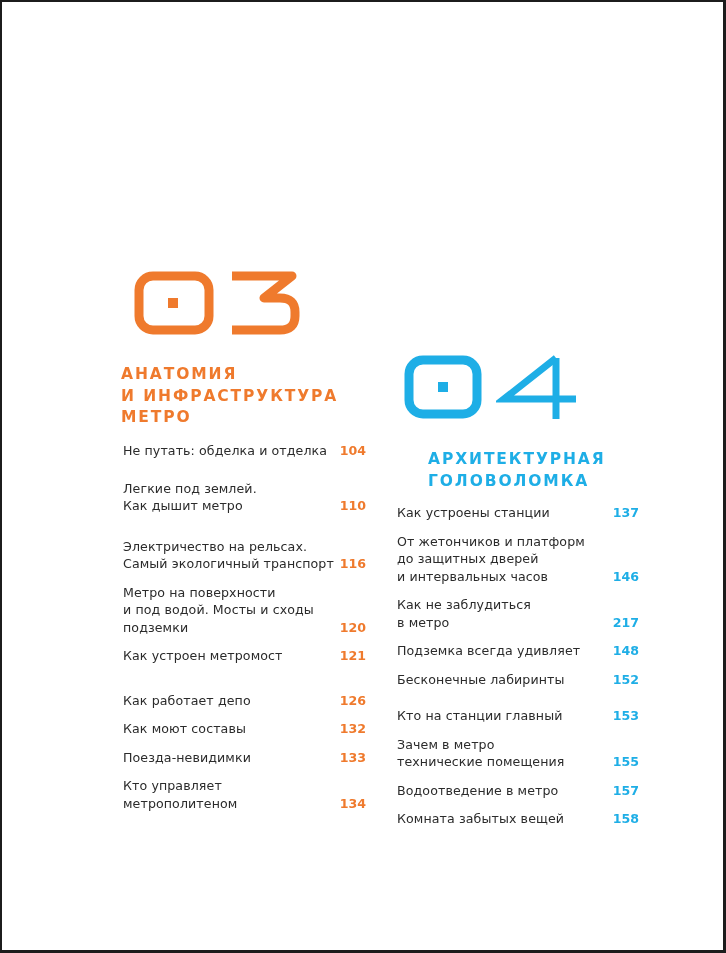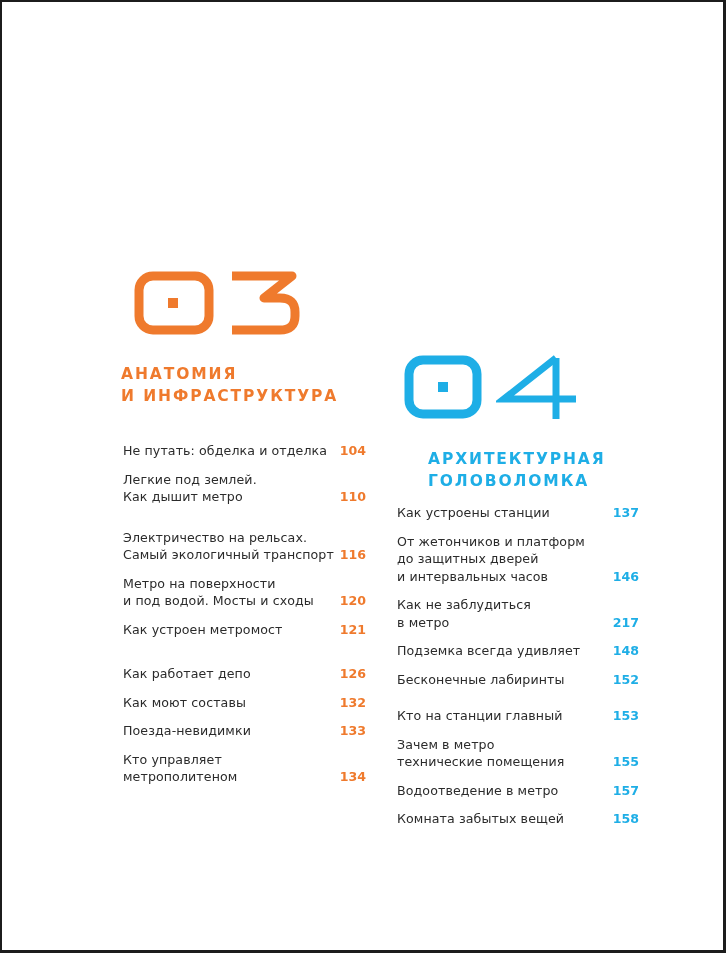--- a/index.html
+++ b/index.html
@@ -48,23 +48,24 @@
       </div>
       <div class="digit">
         <svg width="72" height="64" viewBox="0 0 72 64">
           <path d="M4 5 H64 L36 27 H52 Q67 27 67 41 V45 Q67 59 52 59 H4" fill="none" stroke="#ef7a2d" stroke-width="9" stroke-linejoin="round"></path>
         </svg>
       </div>
     </div>
     <div class="heading orange" style="left:119px; top:362px;">
       <div>Анатомия</div>
       <div>и инфраструктура</div>
+      <div>метро</div>
     </div>
     <ul class="toc" style="left:121px; top:440px; width:243px;">
-      <li class="toc-item" style="margin-bottom:11px;">
+      <li class="toc-item" style="margin-bottom:20px;">
         <div class="toc-title">
             <div>Не путать: обделка и отделка</div>
           </div>
         <span class="toc-page orange">104</span>
       </li>
       <li class="toc-item" style="margin-bottom:23px;">
         <div class="toc-title">
           <div>Легкие под землей.</div>
           <div>Как дышит метро</div>
         </div>
@@ -74,20 +75,21 @@
         <div class="toc-title">
           <div>Электричество на рельсах.</div>
           <div>Самый экологичный транспорт</div>
         </div>
         <span class="toc-page orange">116</span>
       </li>
       <li class="toc-item" style="margin-bottom:11px;">
         <div class="toc-title">
           <div>Метро на поверхности</div>
           <div>и под водой. Мосты и сходы</div>
+          <div>подземки</div>
         </div>
         <span class="toc-page orange">120</span>
       </li>
       <li class="toc-item" style="margin-bottom:27px;">
         <div class="toc-title">
             <div>Как устроен метромост</div>
           </div>
         <span class="toc-page orange">121</span>
       </li>
       <li class="toc-item" style="margin-bottom:11px;">

